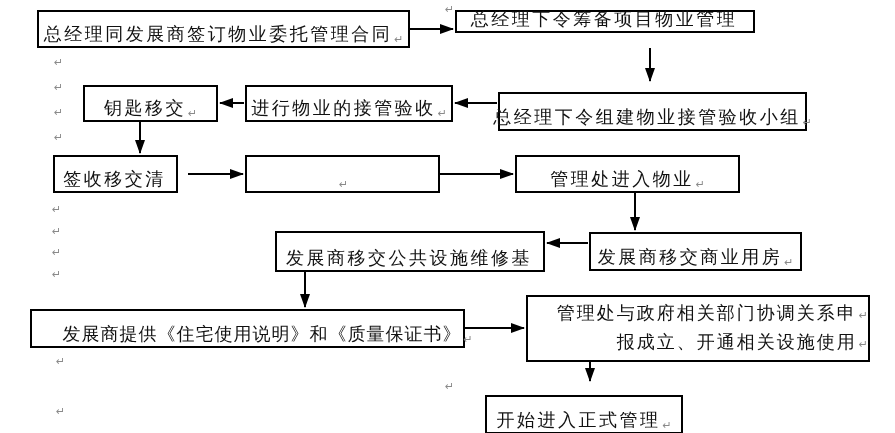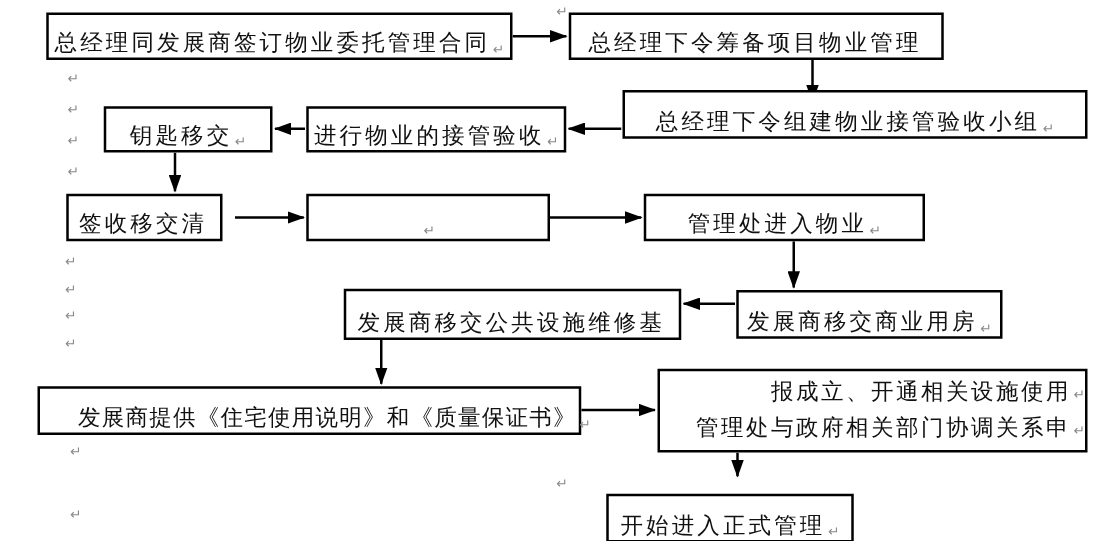--- a/index.html
+++ b/index.html
@@ -59,26 +59,26 @@
     <line x1="305" y1="272" x2="305" y2="307" stroke="#000" stroke-width="2" marker-end="url(#ah)"></line>
     <line x1="465" y1="328" x2="524" y2="328" stroke="#000" stroke-width="2" marker-end="url(#ah)"></line>
     <line x1="590" y1="362" x2="590" y2="381" stroke="#000" stroke-width="2" marker-end="url(#ah)"></line>
   </svg>
 
   <div class="fbox" style="left:37px;top:10px;width:373px;height:38px">
     <span>总经理同发展商签订物业委托管理合同</span>
       <span class="pmark">↵</span>
   </div>
 
-  <div class="fbox" style="left:455px;top:10px;width:300px;height:38px">
+  <div class="fbox" style="left:455px;top:10px;width:300px;height:23px">
     <span>总经理下令筹备项目物业管理</span>
       <span class="pmark"></span>
   </div>
 
-  <div class="fbox" style="left:498px;top:72px;width:372px;height:39px">
+  <div class="fbox" style="left:498px;top:92px;width:309px;height:39px">
     <span>总经理下令组建物业接管验收小组</span>
       <span class="pmark">↵</span>
   </div>
 
   <div class="fbox" style="left:245px;top:85px;width:208px;height:37px">
     <span>进行物业的接管验收</span>
       <span class="pmark">↵</span>
   </div>
 
   <div class="fbox" style="left:83px;top:85px;width:135px;height:37px">
@@ -109,22 +109,22 @@
     <span>发展商移交公共设施维修基</span>
       <span class="pmark"></span>
   </div>
 
   <div class="fbox tight" style="left:30px;top:309px;width:435px;height:39px">
     <span>发展商提供《住宅使用说明》和《质量保证书》</span>
       <span class="pmark">↵</span>
   </div>
 
   <div class="fbox two-line" style="left:526px;top:295px;width:344px;height:67px">
+    <span class="line"><span>管理处与政府相关部门协调关系申</span><span class="pmark">↵</span></span>
     <span class="line"><span>报成立、开通相关设施使用</span><span class="pmark">↵</span></span>
-    <span class="line"><span>管理处与政府相关部门协调关系申</span><span class="pmark">↵</span></span>
   </div>
 
   <div class="fbox" style="left:485px;top:395px;width:198px;height:39px">
     <span>开始进入正式管理</span>
       <span class="pmark">↵</span>
   </div>
 
   <span class="pmark abs" style="left:443px;top:3px">↵</span>
   <span class="pmark abs" style="left:52px;top:56px">↵</span>
   <span class="pmark abs" style="left:52px;top:81px">↵</span>

